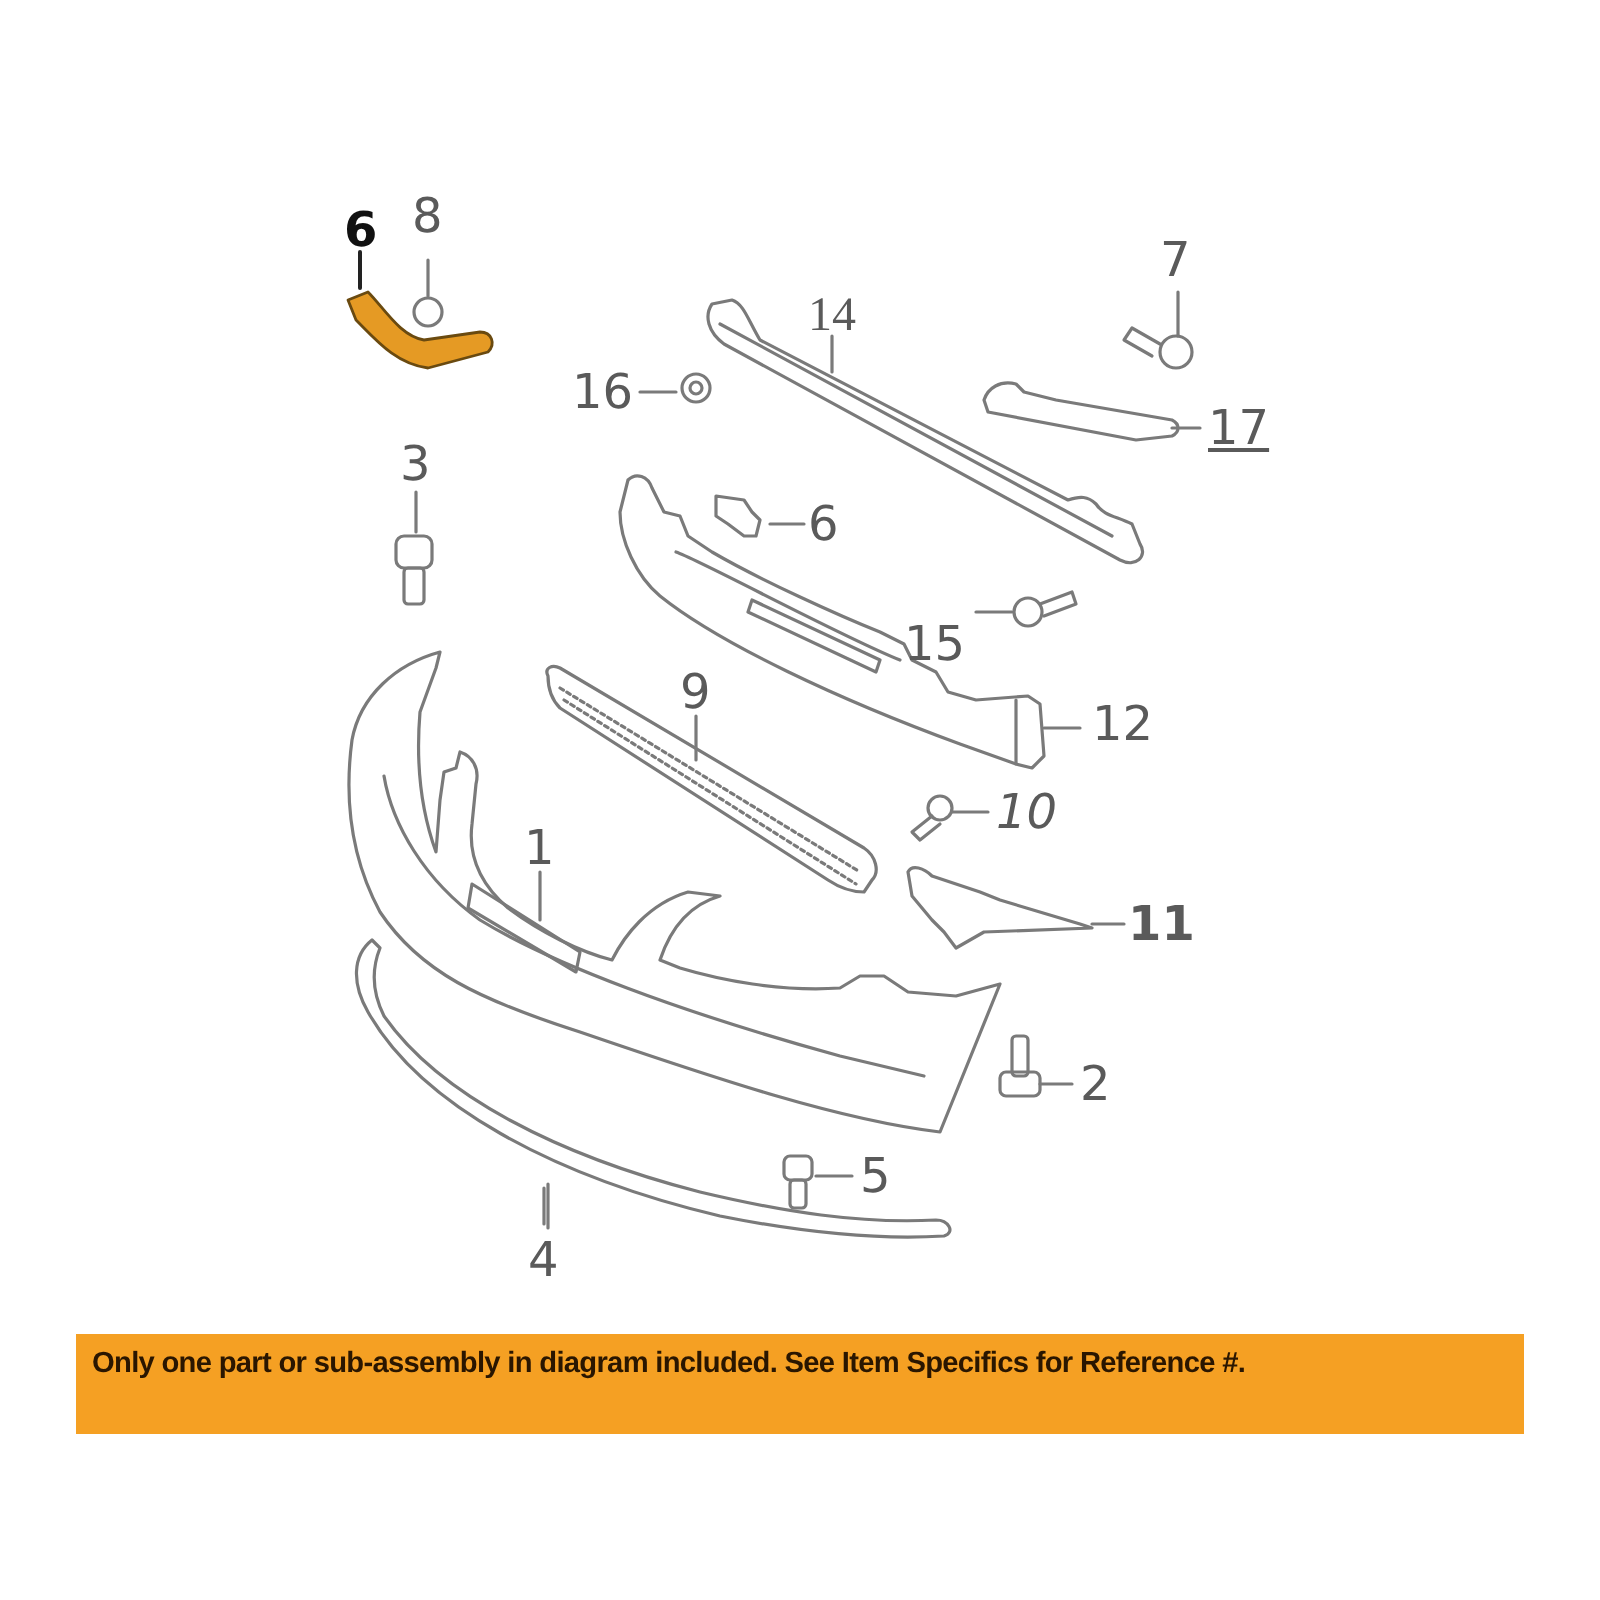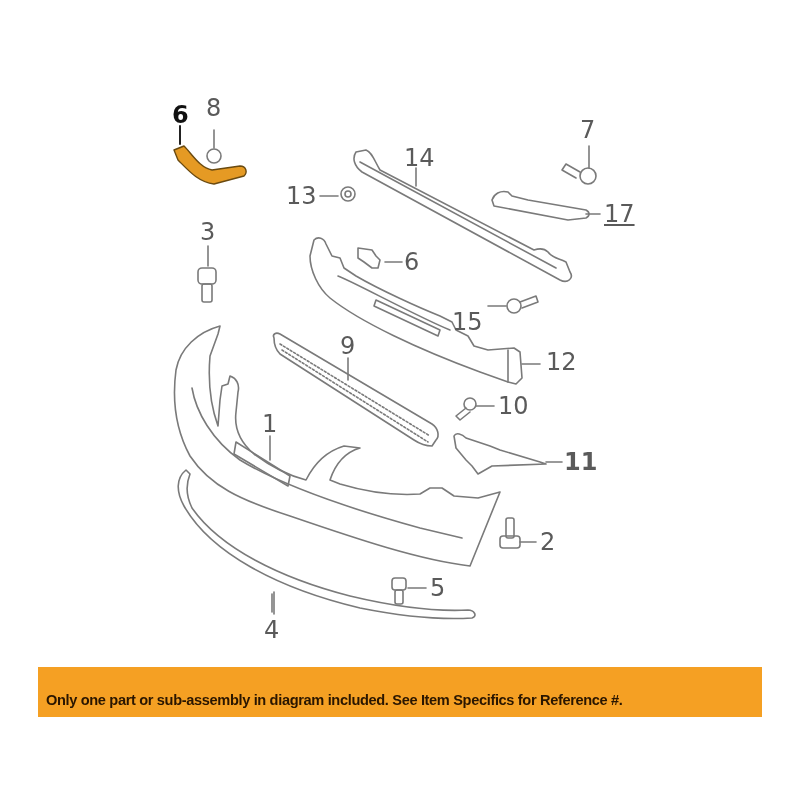--- a/index.html
+++ b/index.html
@@ -1,20 +1,20 @@
 <!DOCTYPE html>
 <html><head>
 <meta charset="utf-8">
 <style>
   html, body { margin:0; padding:0; background:#ffffff; }
   body { width:800px; height:800px; position:relative; overflow:hidden; font-family:"Liberation Sans", sans-serif; }
   #diagram { position:absolute; left:0; top:0; width:800px; height:800px; }
   .callout { position:absolute; font-family:"DejaVu Sans", sans-serif; font-size:24px; color:#5a5a5a; line-height:1; }
   .callout.hl { color:#111; font-weight:bold; }
-  #banner { position:absolute; left:38px; top:667px; width:724px; height:50px; background:#f5a023; box-sizing:border-box; padding:23px 8px 0 8px; }
+  #banner { position:absolute; left:38px; top:667px; width:724px; height:50px; background:#f5a023; box-sizing:border-box; padding:5px 8px 0 8px; }
   #banner .line { font-family:"Liberation Sans", sans-serif; font-weight:bold; font-size:14.6px; color:#2a1600; line-height:21px; white-space:nowrap; letter-spacing:-0.35px; }
 </style>
 </head>
 <body>
 
 <svg id="diagram" viewBox="0 0 800 800" xmlns="http://www.w3.org/2000/svg">
   <g fill="none" stroke="#7a7a7a" stroke-width="1.6" stroke-linejoin="round" stroke-linecap="round">
 
     <g>
       <path d="M356,152 C352,158 354,166 362,172 L560,280 C568,284 574,278 570,272 L566,262 C558,258 552,258 548,252 C544,248 540,248 534,250 L380,170 C374,160 372,152 366,150 Z"></path>
@@ -116,29 +116,29 @@
     </g>
 
     <line x1="416" y1="168" x2="416" y2="186"></line>
     <line x1="272" y1="594" x2="272" y2="612"></line>
   </g>
 </svg>
 
 <div class="callout hl" style="left:172px;top:103px;">6</div>
 <div class="callout" style="left:206px;top:96px;">8</div>
 <div class="callout" style="left:580px;top:118px;">7</div>
-<div class="callout" style="left:404px;top:146px;">14</div>
-<div class="callout" style="left:286px;top:184px;">13</div>
+<div class="callout" style="left:404px;top:146px;font-family:Liberation Serif, serif;">14</div>
+<div class="callout" style="left:286px;top:184px;">16</div>
 <div class="callout" style="left:604px;top:202px;text-decoration:underline;">17</div>
 <div class="callout" style="left:200px;top:220px;">3</div>
 <div class="callout" style="left:404px;top:250px;">6</div>
 <div class="callout" style="left:452px;top:294px;margin-top:16px;">15</div>
 <div class="callout" style="left:340px;top:334px;">9</div>
 <div class="callout" style="left:546px;top:350px;text-align:center;">12</div>
-<div class="callout" style="left:498px;top:394px;">10</div>
+<div class="callout" style="left:498px;top:394px;font-style:italic;">10</div>
 <div class="callout" style="left:262px;top:412px;">1</div>
 <div class="callout" style="left:564px;top:450px;font-weight:bold;">11</div>
 <div class="callout" style="left:540px;top:530px;">2</div>
 <div class="callout" style="left:430px;top:576px;">5</div>
 <div class="callout" style="left:264px;top:618px;">4</div>
 
 <div id="banner">
   <div class="line">Only one part or sub-assembly in diagram included. See Item Specifics for Reference #.</div>
 </div>
 

